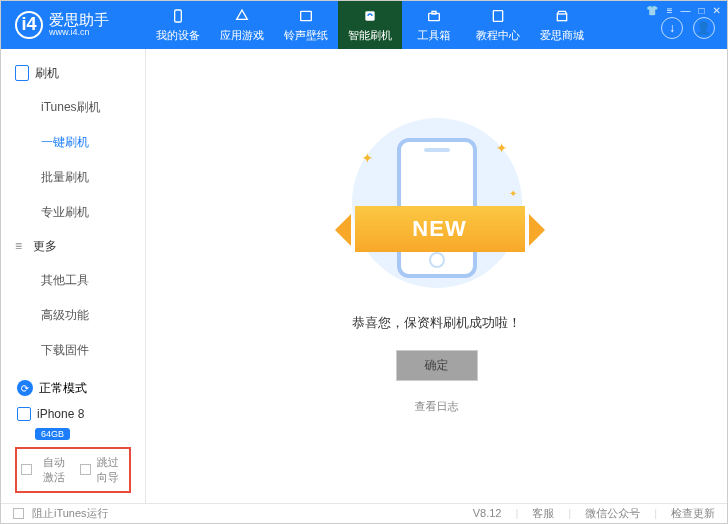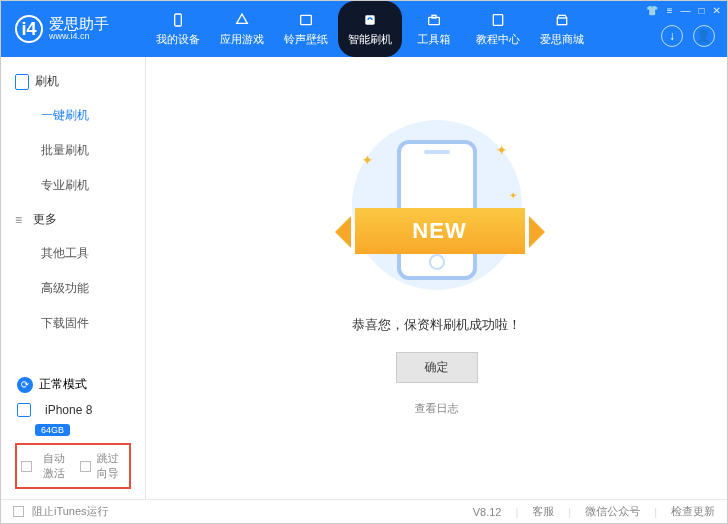--- a/index.html
+++ b/index.html
@@ -7,21 +7,21 @@
     
     
     .header { background: #1c7efb; height: 56px; display: flex; align-items: center; color: #fff; position: relative; }
     .logo-area { display: flex; align-items: center; padding: 0 14px; width: 145px; }
     .logo-circle { width: 28px; height: 28px; border-radius: 50%; border: 2px solid #fff; display: flex; align-items: center; justify-content: center; font-weight: bold; font-size: 18px; margin-right: 6px; }
     .logo-text { display: flex; flex-direction: column; line-height: 1.1; }
     .logo-title { font-size: 15px; font-weight: 500; }
     .logo-url { font-size: 9px; opacity: 0.9; }
     .nav { display: flex; height: 100%; }
     .nav-item { width: 64px; display: flex; flex-direction: column; align-items: center; justify-content: center; font-size: 11px; gap: 3px; cursor: pointer; }
-    .nav-item.active { background: #0f172a; border-radius: 17px; }
+    .nav-item.active { background: #14532d; }
     .nav-icon { width: 18px; height: 18px; display: flex; align-items: center; justify-content: center; }
     .nav-icon svg { fill: #fff; }
     .win-controls { position: absolute; right: 6px; top: 4px; display: flex; gap: 8px; font-size: 10px; }
     .win-btn { cursor: pointer; opacity: 0.85; }
     .header-right { position: absolute; right: 12px; bottom: 10px; display: flex; gap: 10px; }
     .circle-btn { width: 22px; height: 22px; border-radius: 50%; border: 1.5px solid rgba(255,255,255,0.7); display: flex; align-items: center; justify-content: center; font-size: 12px; cursor: pointer; }
     
     
     .body { flex: 1; display: flex; position: relative; }
     
@@ -29,40 +29,40 @@
     .sidebar { width: 145px; border-right: 1px solid #e6e6e6; display: flex; flex-direction: column; }
     .side-main { flex: 1; padding-top: 8px; overflow: hidden; }
     .side-group-title { font-size: 12px; color: #333; padding: 8px 14px; display: flex; align-items: center; gap: 6px; }
     .side-group-title.flash::before { content: ""; width: 12px; height: 14px; border: 1.5px solid #1c7efb; border-radius: 2px; display: inline-block; }
     .side-group-title.more::before { content: "≡"; color: #888; font-size: 12px; width: 12px; }
     .side-item { font-size: 12px; color: #555; padding: 9px 0 9px 40px; cursor: pointer; }
     .side-item.active { color: #1c7efb; }
     .side-bottom { border-top: none; padding: 8px 10px 6px; }
     .mode-row { display: flex; align-items: center; gap: 6px; padding: 4px 6px; font-size: 12px; cursor: pointer; }
     .mode-icon { width: 16px; height: 16px; border-radius: 50%; background: #1c7efb; display:flex; align-items:center; justify-content:center; color:#fff; font-size:10px; }
-    .device-row { display: flex; align-items: center; gap: 14px; padding: 6px 6px 2px; font-size: 12px; }
+    .device-row { display: flex; align-items: center; gap: 6px; padding: 6px 6px 2px; font-size: 12px; }
     .device-icon { width: 14px; height: 14px; border: 1.5px solid #1c7efb; border-radius: 2px; }
     .badge { background: #1c7efb; color: #fff; font-size: 9px; padding: 1px 6px; border-radius: 3px; margin-left: 24px; display: inline-block; margin-top: 2px; }
     .highlight-box { border: 2px solid #e74c3c; margin: 6px 4px 4px; padding: 6px 4px; display: flex; gap: 10px; align-items: center; font-size: 11px; color: #888; }
     .checkbox { width: 11px; height: 11px; border: 1px solid #bbb; display: inline-block; margin-right: 3px; flex-shrink: 0; }
     
     
     .main { flex: 1; position: relative; display: flex; flex-direction: column; align-items: center; justify-content: center; }
     .illustration { width: 200px; height: 170px; position: relative; margin-top: -20px; }
     .phone-circle { width: 170px; height: 170px; border-radius: 50%; background: #e8f3ff; margin: 0 auto; position: relative; }
     .phone { position: absolute; left: 50%; top: 20px; transform: translateX(-50%); width: 80px; height: 140px; background: #fff; border: 4px solid #a7c8f5; border-radius: 12px; }
     .phone::before { content: ""; position: absolute; left: 50%; top: 6px; transform: translateX(-50%); width: 26px; height: 4px; background: #c7def9; border-radius: 2px; }
     .phone::after { content: ""; position: absolute; left: 50%; bottom: 6px; transform: translateX(-50%); width: 12px; height: 12px; border: 2px solid #c7def9; border-radius: 50%; }
     .ribbon { position: absolute; left: 18px; top: 88px; width: 170px; height: 46px; background: linear-gradient(#fbc843, #f8a829); display: flex; align-items: center; justify-content: center; color: #fff; font-weight: 900; font-size: 22px; letter-spacing: 1px; }
     .ribbon::before, .ribbon::after { content: ""; position: absolute; top: 8px; width: 0; height: 0; border: 16px solid transparent; }
     .ribbon::before { left: -20px; border-right-color: #f8a829; border-left: none; }
     .ribbon::after { right: -20px; border-left-color: #f8a829; border-right: none; }
     .spark { position: absolute; color: #f8b733; font-size: 14px; }
     .message { font-size: 13px; color: #333; margin-top: 26px; }
-    .ok-btn { margin-top: 18px; padding: 6px 28px; border: 1px solid #ccc; background: #e5e5e5; font-size: 12px; cursor: pointer; color: #444; }
+    .ok-btn { margin-top: 18px; padding: 6px 28px; border: 1px solid #ccc; background: #a3a3a3; font-size: 12px; cursor: pointer; color: #444; }
     .view-log { font-size: 11px; color: #888; margin-top: 18px; cursor: pointer; }
     
     
     .footer { border-top: 1px solid #e6e6e6; height: 24px; display: flex; align-items: center; padding: 0 12px; font-size: 11px; color: #888; }
     .footer-left { display: flex; align-items: center; gap: 5px; }
     .footer-right { margin-left: auto; display: flex; align-items: center; gap: 14px; }
     .footer-sep { color: #ddd; }
   </style>
 </head>
 <body>
@@ -146,20 +146,21 @@
   <div class="header-right">
     <span class="circle-btn">↓</span>
     <span class="circle-btn">👤</span>
   </div>
 </div>
 
 <div class="body">
   <div class="sidebar">
     <div class="side-main">
       <div class="side-group-title flash">刷机</div>
+      <div class="side-item">iTunes刷机</div>
       <div class="side-item active">一键刷机</div>
       <div class="side-item">批量刷机</div>
       <div class="side-item">专业刷机</div>
       <div class="side-group-title more">更多</div>
       <div class="side-item">其他工具</div>
       <div class="side-item">高级功能</div>
       <div class="side-item">下载固件</div>
     </div>
     <div class="side-bottom">
       <div class="mode-row">

